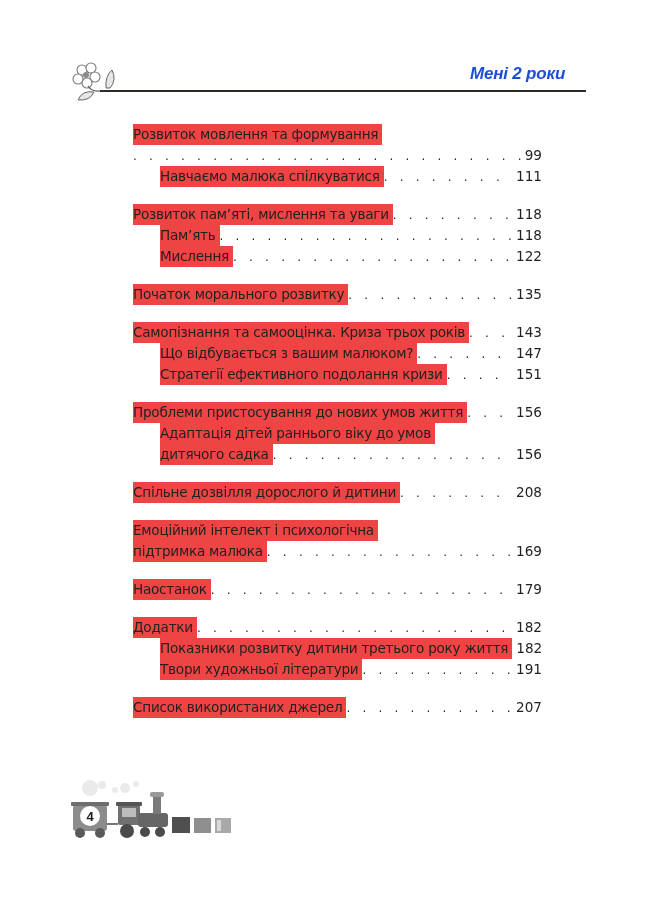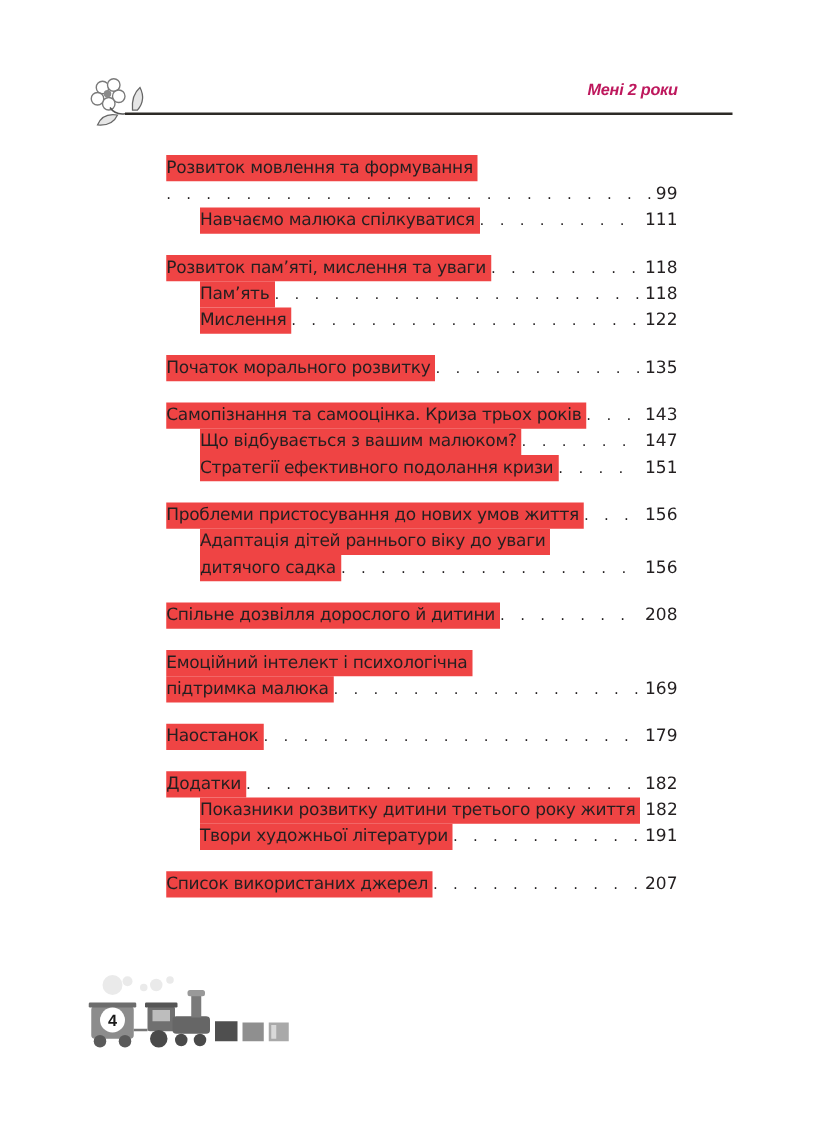--- a/index.html
+++ b/index.html
@@ -1,19 +1,19 @@
 <!DOCTYPE html>
 <html><head>
 <meta charset="utf-8">
 <style>
   html, body { margin: 0; padding: 0; background: #ffffff; }
   body { width: 650px; height: 900px; position: relative; overflow: hidden;
          font-family: "DejaVu Sans", "Liberation Sans", sans-serif; color: #231f20; }
-  .header-title { position: absolute; left: 470px; top: 64px; font-size: 13px; font-weight: bold; font-style: italic;
-                  font-family: "Liberation Sans", sans-serif; color: #be185d; letter-spacing: -0.2px; }
+  .header-title { position: absolute; left: 470px; top: 64px; font-size: 17px; font-weight: bold; font-style: italic;
+                  font-family: "Liberation Sans", sans-serif; color: #1d4ed8; letter-spacing: -0.2px; }
   .header-rule { position: absolute; left: 100px; top: 90px; width: 486px; height: 2px; background: #2d2a26; }
   .flower { position: absolute; left: 68px; top: 60px; width: 60px; height: 44px; }
   .toc { position: absolute; left: 133px; top: 124px; width: 409px; }
   .entry { position: relative; font-size: 13.6px; line-height: 21px; height: 21px; white-space: nowrap; }
   .entry.sub { padding-left: 27px; }
   .entry .row { display: flex; align-items: baseline; }
   .entry .t { flex: 0 0 auto; background: #ef4444; padding-right: 4px; letter-spacing: -0.25px; }
   .entry .dots { flex: 1 1 auto; overflow: hidden; color: #231f20; letter-spacing: 4.2px; font-size: 12px; }
   .entry .dots::before { content: ". . . . . . . . . . . . . . . . . . . . . . . . . . . . . . . . . . . . . . . . . . . . . . . . . . . . . . . . . . ."; }
   .entry .p { flex: 0 0 auto; padding-left: 4px; text-align: right; background: #fff; }
@@ -113,21 +113,21 @@
     <div class="gap"></div>
     <div class="entry">
       <div class="row">
         <span class="t">Проблеми пристосування до нових умов життя</span>
         <span class="dots"></span>
         <span class="p">156</span>
       </div>
     </div>
     <div class="entry sub">
       <div class="row">
-        <span class="t">Адаптація дітей раннього віку до уваги</span>
+        <span class="t">Адаптація дітей раннього віку до умов</span>
       </div>
     </div>
     <div class="entry sub">
       <div class="row">
         <span class="t">дитячого садка</span>
         <span class="dots"></span>
         <span class="p">156</span>
       </div>
     </div>
     <div class="gap"></div>

